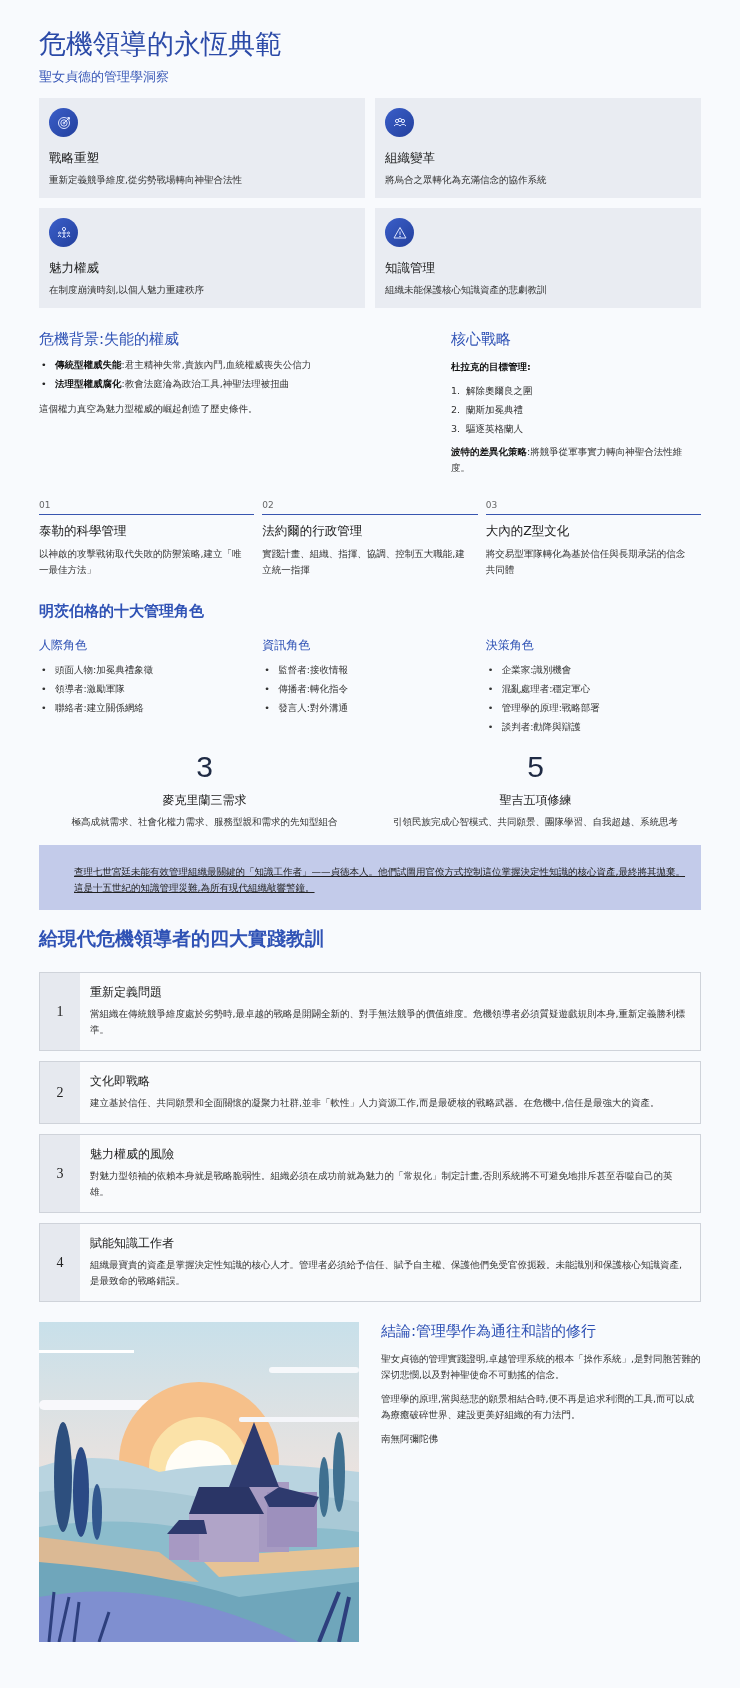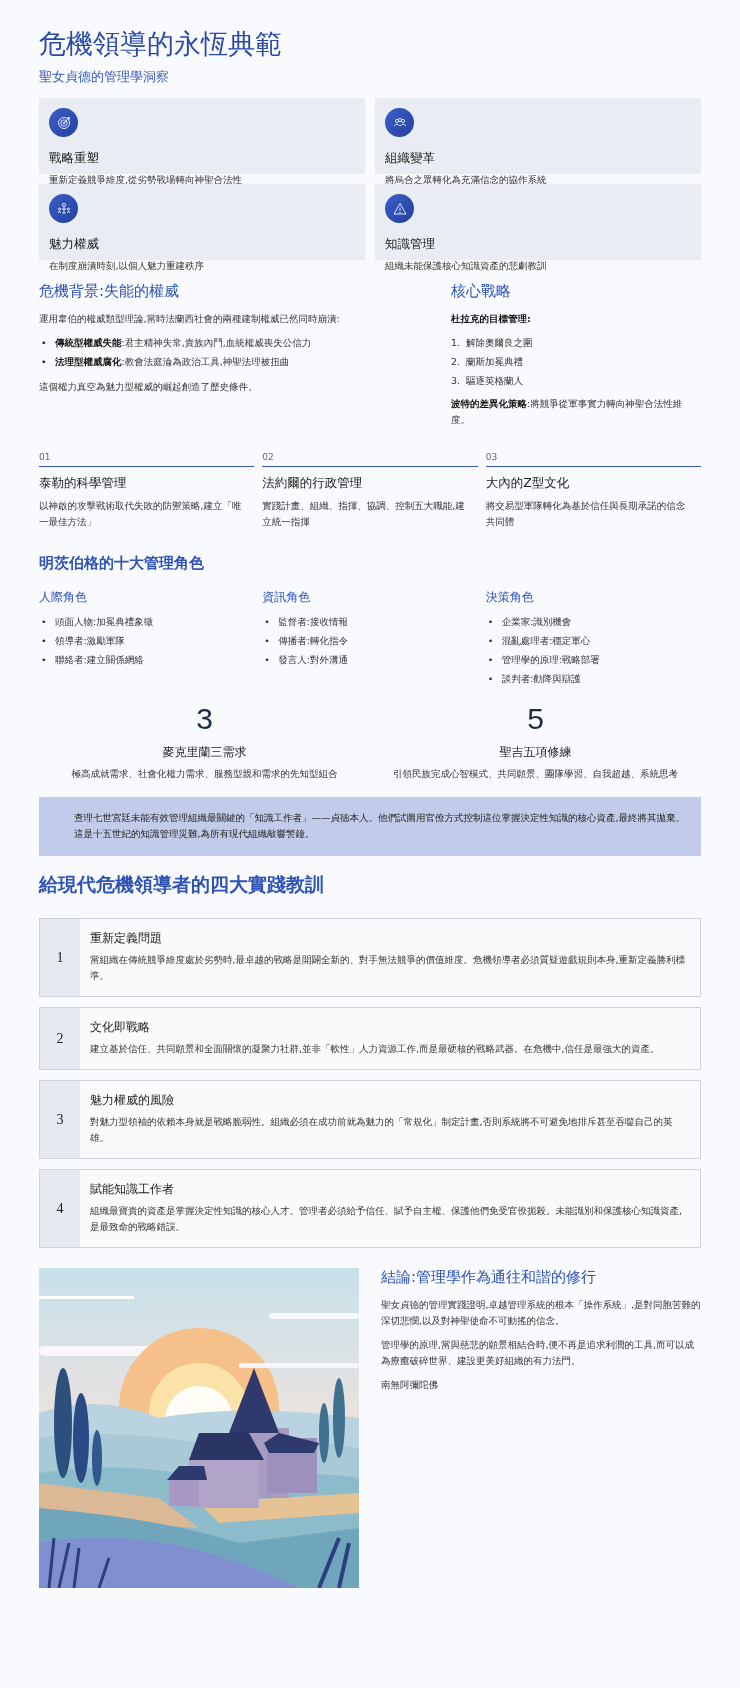--- a/index.html
+++ b/index.html
@@ -8,21 +8,21 @@
     background: #f8fafd;
     font-family: "DejaVu Sans", "Liberation Sans", sans-serif;
     color: #2a2f3a;
     padding: 28px 39px 40px 39px;
   }
   .title { font-size: 27px; font-weight: normal; color: #2b4aa8; line-height: 1.2; margin-top: 0; }
   .subtitle { font-size: 13px; color: #3b5ab8; margin-top: 8px; }
   .intro { font-size: 10px; line-height: 17px; color: #333; margin-top: 18px; }
 
   .cards { display: grid; grid-template-columns: 1fr 1fr; gap: 10px 10px; margin-top: 12px; }
-  .card { background: #e9ecf2; height: 76px; padding: 10px 10px; position: relative; }
+  .card { background: #e9ecf2; height: 100px; padding: 10px 10px; position: relative; }
   .card-icon {
     width: 29px; height: 29px; border-radius: 50%;
     background: linear-gradient(135deg, #3b5fc9, #23409d);
     display: flex; align-items: center; justify-content: center;
   }
   .card-icon svg { width: 16px; height: 16px; }
   .card-title { font-size: 12.5px; color: #222; margin-top: 13px; }
   .card-desc { font-size: 9.5px; color: #333; margin-top: 7px; }
 
   .two-col { display: flex; justify-content: space-between; margin-top: 22px; }
@@ -52,21 +52,21 @@
 
   .stats { display: grid; grid-template-columns: 1fr 1fr; margin-top: 14px; text-align: center; }
   .stat-num { font-size: 30px; color: #1f2a44; font-family: "Liberation Sans", sans-serif; }
   .stat-title { font-size: 12px; color: #222; margin-top: 8px; }
   .stat-desc { font-size: 9.5px; color: #333; margin-top: 7px; }
 
   .callout { background: #c3cbea; margin-top: 16px; padding: 13px 14px 14px 12px; }
   .callout-head { display: flex; align-items: center; }
   .callout-head svg { width: 13px; height: 13px; margin-right: 10px; }
   .callout-title { font-size: 12px; color: #1f2a4a; }
-  .callout-body { font-size: 9.5px; line-height: 16px; color: #222; margin-top: 0; padding-left: 23px; }
+  .callout-body { font-size: 9.5px; line-height: 16px; color: #222; margin-top: 6px; padding-left: 23px; text-decoration: underline; }
 
   .lessons-title { font-size: 19px; color: #2f52b5; margin-top: 16px; }
   .lesson { display: flex; border: 1px solid #cfd3da; margin-top: 10px; background: #f9fafc; }
   .lesson:first-of-type { margin-top: 20px; }
   .lesson-num {
     width: 40px; background: #e6e9ef; display: flex; align-items: center; justify-content: center;
     font-size: 14px; color: #222; font-family: "Liberation Serif", serif;
   }
   .lesson-body { flex: 1; padding: 11px 10px 12px 10px; }
   .lesson-title { font-size: 12px; color: #222; }
@@ -133,21 +133,20 @@
         </svg>
     </div>
     <div class="card-title">知識管理</div>
     <div class="card-desc">組織未能保護核心知識資產的悲劇教訓</div>
   </div>
 </section>
 
 <section class="two-col">
   <div class="col-left">
     <h2 class="h2">危機背景:失能的權威</h2>
-    <p class="p" style="margin-top:10px">運用韋伯的權威類型理論,當時法蘭西社會的兩種建制權威已然同時崩潰:</p>
     <ul class="bullets">
       <li><span class="bold">傳統型權威失能</span><span>:君主精神失常,貴族內鬥,血統權威喪失公信力</span></li>
       <li><span class="bold">法理型權威腐化</span><span>:教會法庭淪為政治工具,神聖法理被扭曲</span></li>
     </ul>
     <p class="p" style="margin-top:8px">這個權力真空為魅力型權威的崛起創造了歷史條件。</p>
   </div>
   <div class="col-right">
     <h2 class="h2">核心戰略</h2>
     <p class="p bold" style="margin-top:10px">杜拉克的目標管理:</p>
     <ol class="olist">

